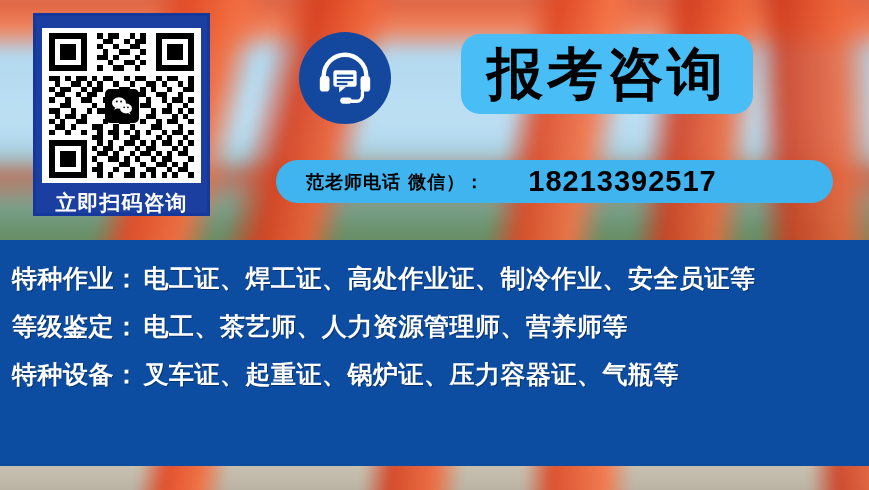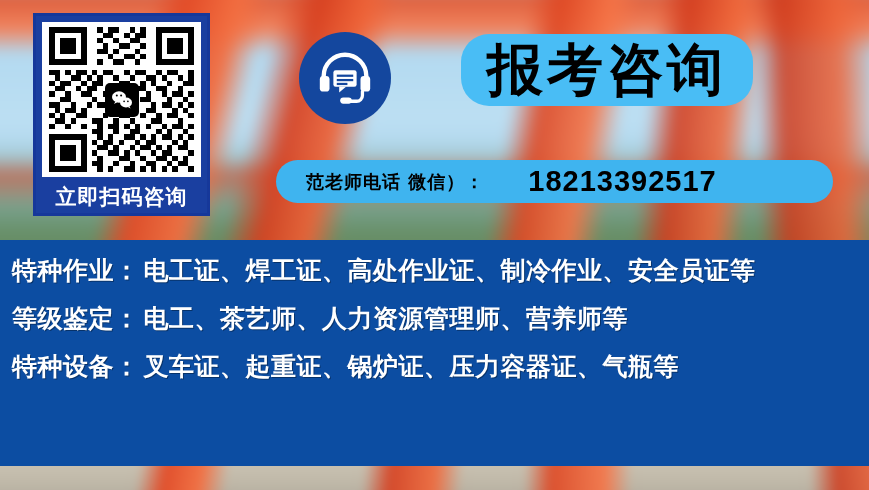--- a/index.html
+++ b/index.html
@@ -43,21 +43,21 @@
       linear-gradient(92deg, rgba(222,70,34,0) 60%, rgba(222,70,34,.9) 63%, rgba(246,116,70,.9) 69%, rgba(222,70,34,0) 72%),
       linear-gradient(88deg, rgba(206,56,26,0) 92%, rgba(206,56,26,.85) 95%, rgba(238,100,56,.85) 100%),
       linear-gradient(180deg, #cdc6b6 0%, #bdb6a6 55%, #9e9a92 100%);
     filter:blur(5px);
   }
 
   
   .qr-card{
     position:absolute;left:33px;top:13px;width:177px;height:203px;
     background:#1a3fa0;border:3px solid #16389a;box-sizing:border-box;
-    padding:6px 6px 0 6px;
+    padding:12px 6px 0 6px;
   }
   .qr-box{
     width:100%;height:155px;background:#ffffff;position:relative;
     display:block;
   }
   .qr-box svg{display:block;width:100%;height:100%;}
   .qr-logo{
     position:absolute;left:50%;top:50%;transform:translate(-50%,-50%);
     width:34px;height:34px;background:#000;border-radius:5px;
     display:flex;align-items:center;justify-content:center;
@@ -71,22 +71,22 @@
 
   
   .headset{
     position:absolute;left:299px;top:32px;width:92px;height:92px;border-radius:50%;
     background:#14479e;display:flex;align-items:center;justify-content:center;
   }
   .headset svg{width:62px;height:62px;}
 
   
   .pill-title{
-    position:absolute;left:461px;top:34px;width:292px;height:72px;
-    background:#49bdf5;border-radius:28px;
+    position:absolute;left:461px;top:34px;width:292px;height:80px;
+    background:#49bdf5;border-radius:19px;
     display:flex;align-items:center;justify-content:center;
   }
   .pill-title span{
     color:#000;font-size:56px;font-weight:bold;letter-spacing:4px;
     font-family:"DejaVu Sans","Liberation Sans",sans-serif;line-height:1;
   }
   .pill-phone{
     position:absolute;left:276px;top:160px;width:557px;height:43px;
     background:#3fb4ef;border-radius:22px;
     display:flex;align-items:center;
@@ -96,21 +96,21 @@
     font-family:"DejaVu Sans","Liberation Sans",sans-serif;
   }
   .pill-phone .number{
     color:#000;font-size:29px;font-weight:bold;margin-left:44px;letter-spacing:1px;
     font-family:"Liberation Sans",sans-serif;
   }
 
   
   .info-panel{
     position:absolute;left:0;top:240px;width:869px;height:227px;
-    background:#0c4da2;padding:14px 0 0 0;box-sizing:border-box;
+    background:#0c4da2;padding:22px 0 0 0;box-sizing:border-box;
   }
   .info-row{
     display:flex;align-items:baseline;height:48px;padding-left:12px;
     color:#ffffff;font-size:25px;font-weight:bold;letter-spacing:.5px;
     font-family:"DejaVu Sans","Liberation Sans",sans-serif;
     text-shadow:1px 1px 0 rgba(0,0,0,.35);
   }
   .info-row .cat{white-space:nowrap;}
   .info-row .items{white-space:nowrap;margin-left:4px;}
 </style>

